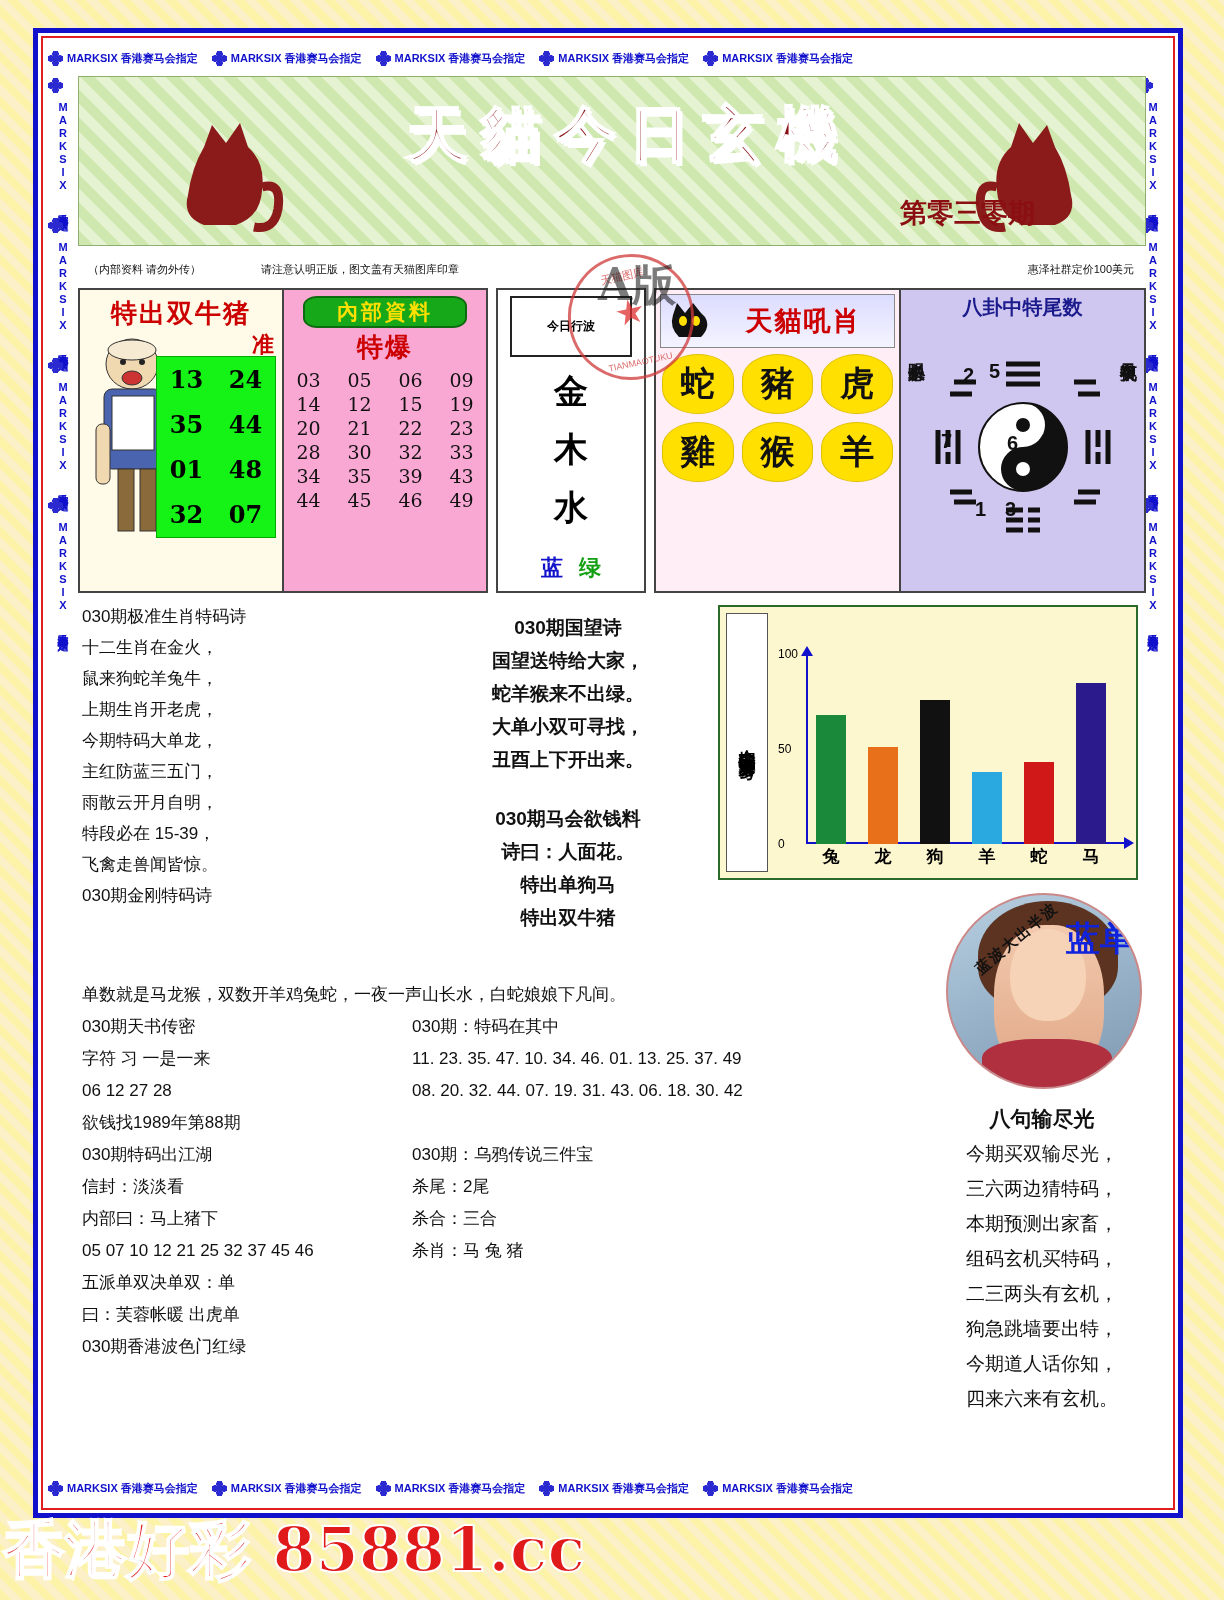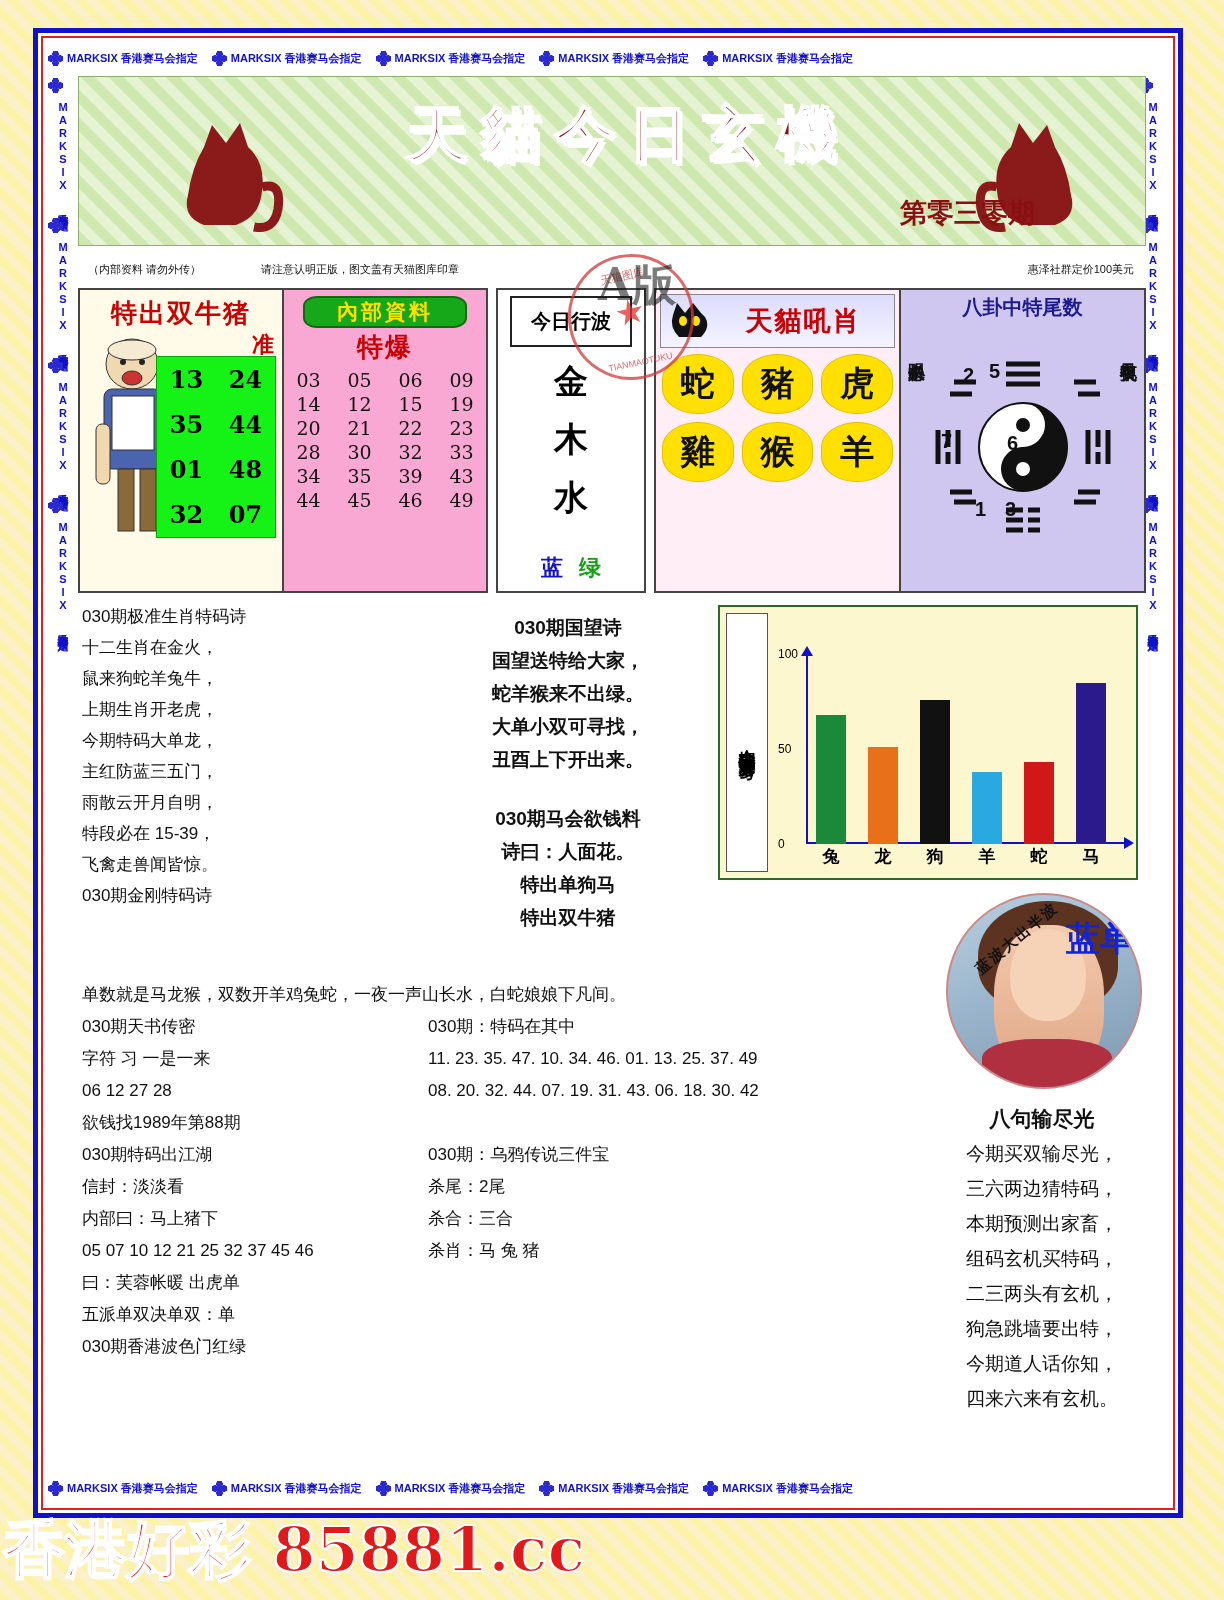--- a/index.html
+++ b/index.html
@@ -145,21 +145,21 @@
   }
   .numgrid{
     margin:4px 6px 0;display:grid;grid-template-columns:repeat(4,1fr);
     gap:2px 14px;font-size:19px;font-family:"DejaVu Serif",serif;
     text-align:center;color:#111;
   }
 
   .p-mid{width:150px;background:#fff;position:relative;}
   .p-mid .cap{
     margin:6px auto 4px;width:118px;text-align:center;border:2px solid #222;
-    font-size:20px;font-weight:bold;padding:10px 0;
+    font-size:12px;font-weight:bold;padding:20px 0;
   }
   .p-mid .el{
     text-align:center;font-size:34px;font-weight:bold;margin-top:12px;
     font-family:"DejaVu Serif",serif;
   }
   .p-mid .colors{
     position:absolute;bottom:8px;left:0;width:100%;text-align:center;font-size:22px;font-weight:bold;
   }
   .p-mid .colors .blue{color:#1111cc;}
   .p-mid .colors .green{color:#12a012;margin-left:10px;}
@@ -246,21 +246,21 @@
     position:absolute;left:18px;top:34px;color:#111;font-size:15px;font-weight:bold;
     transform:rotate(-40deg);letter-spacing:2px;
   }
   .col-c{
     position:absolute;left:858px;top:500px;width:212px;text-align:center;
     font-size:19px;line-height:35px;color:#111;
   }
   .col-c .hd{font-size:21px;font-weight:bold;}
 
   .mid-rows{position:absolute;left:4px;top:378px;width:840px;font-size:17px;line-height:32px;color:#111;}
-  .row{display:flex;gap:16px;}
+  .row{display:flex;}
   .row .left{width:330px;}
   .row .right{flex:1;}
   .full{width:100%;}
 
   
   .watermark{
     position:absolute;left:0;bottom:8px;width:1224px;text-align:left;
     font-size:62px;font-weight:bold;font-family:"DejaVu Serif",serif;
     color:#e01a1a;-webkit-text-stroke:2px #ffffff;
     padding-left:3px;box-sizing:border-box;z-index:9;white-space:nowrap;
@@ -600,28 +600,28 @@
           </div>
           <div class="row">
             <div class="left">内部曰：马上猪下</div>
             <div class="right">杀合：三合</div>
           </div>
           <div class="row">
             <div class="left">05  07  10  12  21  25  32  37  45  46</div>
             <div class="right">杀肖：马 兔 猪</div>
           </div>
           <div class="row">
+            <div class="left">五派单双决单双：单</div>
+            <div class="right"></div>
+          </div>
+          <div class="row">
             <div class="left">曰：芙蓉帐暖  出虎单</div>
             <div class="right"></div>
           </div>
           <div class="row">
-            <div class="left">五派单双决单双：单</div>
-            <div class="right"></div>
-          </div>
-          <div class="row">
             <div class="left">030期香港波色门红绿</div>
             <div class="right"></div>
           </div>
         </div>
     </div>
 
   </div>
 
   <div class="watermark">香港好彩 85881.cc</div>
 </div>

